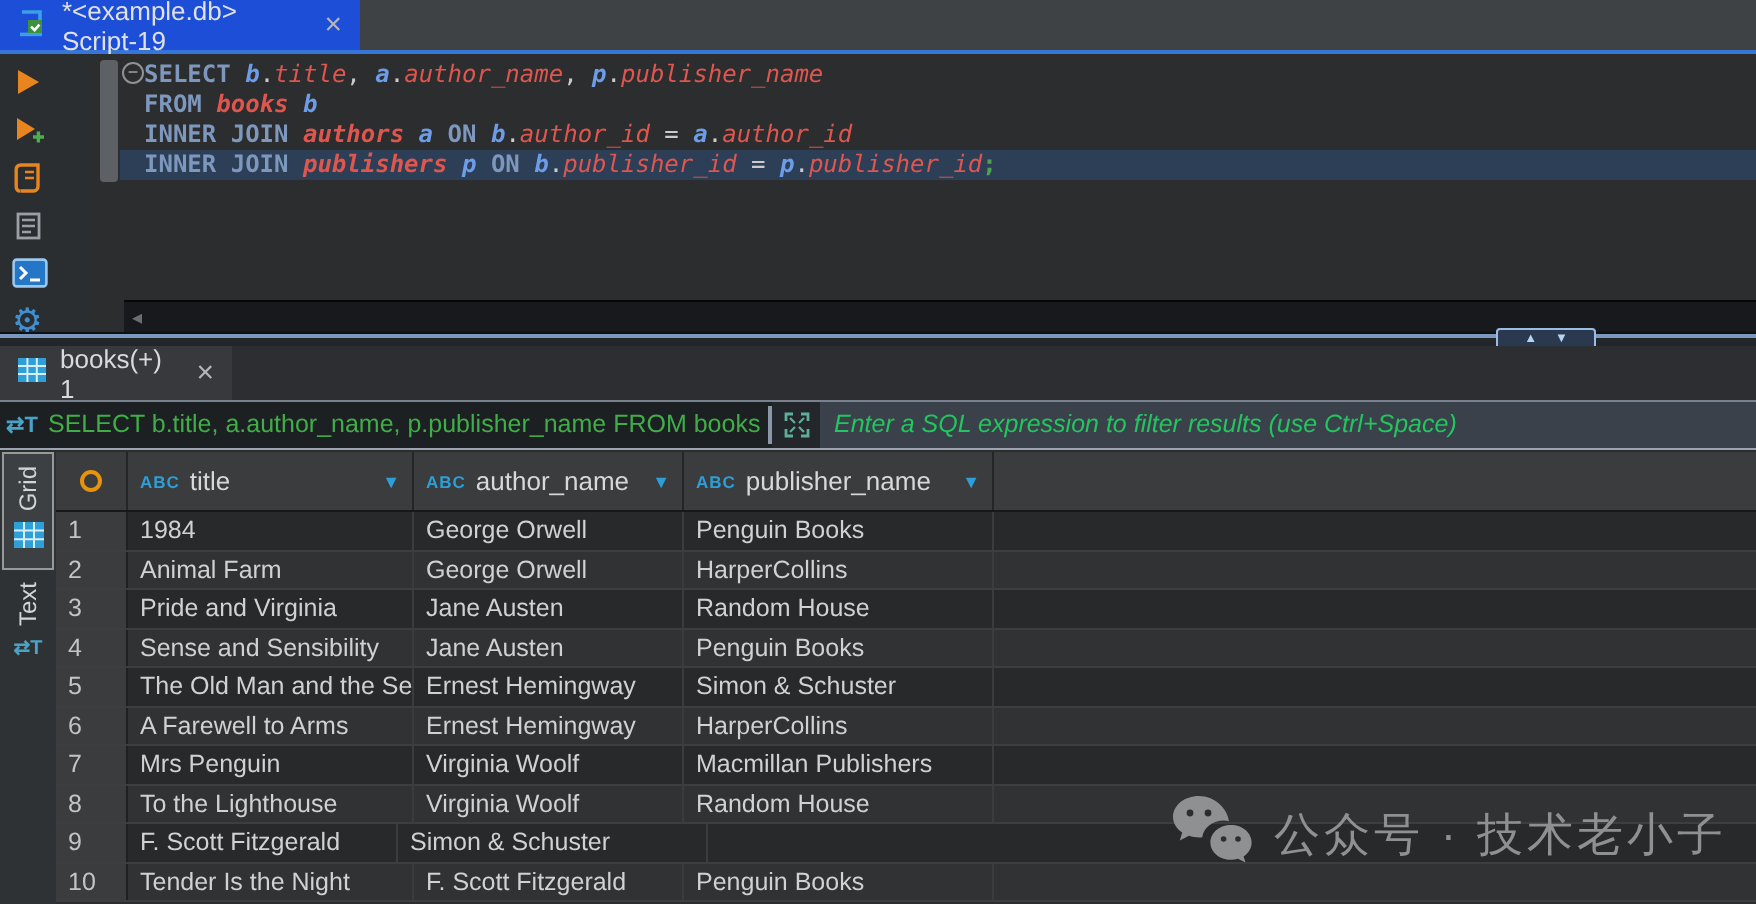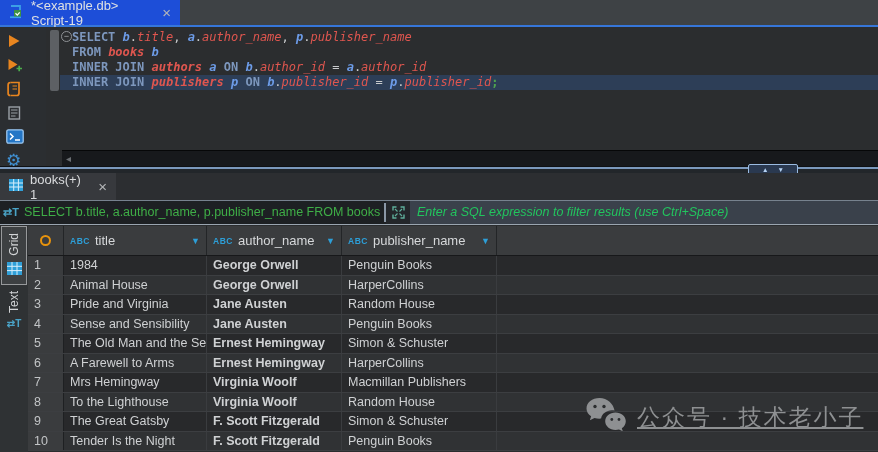--- a/index.html
+++ b/index.html
@@ -86,26 +86,26 @@
   .abc { color:#2d9fd8; font-size:8.5px; font-weight:bold; letter-spacing:.5px; }
   .cname { flex:1; white-space:nowrap; overflow:hidden; }
   .sort { color:#2d9fd8; font-size:9px; }
 
   .grid-row { display:flex; height:19.5px; border-bottom:1px solid #3c3e41; }
   .r-odd  { background:#28292b; }
   .r-even { background:#303234; }
   .cell { font-size:12.5px; color:#cfd1d3; line-height:18.5px; padding-left:6px;
           border-right:1px solid #3a3c3f; white-space:nowrap; overflow:hidden; }
   .cell-num { width:36px; background:#3a3c3e; color:#c2c4c6; border-right:1px solid #1e2022; }
-  .cell-title { width:143px; } .cell-author { width:135px;font-weight:bold; } .cell-pub { width:155px; }
+  .cell-title { width:143px; } .cell-author { width:135px; } .cell-pub { width:155px; }
   .cell-fill { flex:1; border-right:none; }
 
   
   .watermark { position:absolute; left:585px; top:397px; display:flex; align-items:center;
-               gap:10px; z-index:6; color:#8e9092; font-size:23px; letter-spacing:2px;text-decoration:underline; }
+               gap:10px; z-index:6; color:#8e9092; font-size:23px; letter-spacing:2px; }
 </style>
 </head>
 <body>
 
 <div id="root">
 
   <div class="etabbar">
     <div class="etab">
       <span>
         <svg width="15" height="15" viewBox="0 0 15 15">
@@ -243,21 +243,21 @@
   <div class="grid-row r-odd">
     <div class="cell cell-num">1</div>
     <div class="cell cell-title">1984</div>
     <div class="cell cell-author">George Orwell</div>
     <div class="cell cell-pub">Penguin Books</div>
     <div class="cell cell-fill"></div>
   </div>
 
   <div class="grid-row r-even">
     <div class="cell cell-num">2</div>
-    <div class="cell cell-title">Animal House</div>
+    <div class="cell cell-title">Animal Farm</div>
     <div class="cell cell-author">George Orwell</div>
     <div class="cell cell-pub">HarperCollins</div>
     <div class="cell cell-fill"></div>
   </div>
 
   <div class="grid-row r-odd">
     <div class="cell cell-num">3</div>
     <div class="cell cell-title">Pride and Virginia</div>
     <div class="cell cell-author">Jane Austen</div>
     <div class="cell cell-pub">Random House</div>
@@ -283,37 +283,36 @@
   <div class="grid-row r-even">
     <div class="cell cell-num">6</div>
     <div class="cell cell-title">A Farewell to Arms</div>
     <div class="cell cell-author">Ernest Hemingway</div>
     <div class="cell cell-pub">HarperCollins</div>
     <div class="cell cell-fill"></div>
   </div>
 
   <div class="grid-row r-odd">
     <div class="cell cell-num">7</div>
-    <div class="cell cell-title">Mrs Hemingway</div>
+    <div class="cell cell-title">Mrs Penguin</div>
     <div class="cell cell-author">Virginia Woolf</div>
     <div class="cell cell-pub">Macmillan Publishers</div>
     <div class="cell cell-fill"></div>
   </div>
 
   <div class="grid-row r-even">
     <div class="cell cell-num">8</div>
     <div class="cell cell-title">To the Lighthouse</div>
     <div class="cell cell-author">Virginia Woolf</div>
     <div class="cell cell-pub">Random House</div>
     <div class="cell cell-fill"></div>
   </div>
 
   <div class="grid-row r-odd">
     <div class="cell cell-num">9</div>
-    <div class="cell cell-title">The Great Gatsby</div>
     <div class="cell cell-author">F. Scott Fitzgerald</div>
     <div class="cell cell-pub">Simon &amp; Schuster</div>
     <div class="cell cell-fill"></div>
   </div>
 
   <div class="grid-row r-even">
     <div class="cell cell-num">10</div>
     <div class="cell cell-title">Tender Is the Night</div>
     <div class="cell cell-author">F. Scott Fitzgerald</div>
     <div class="cell cell-pub">Penguin Books</div>

